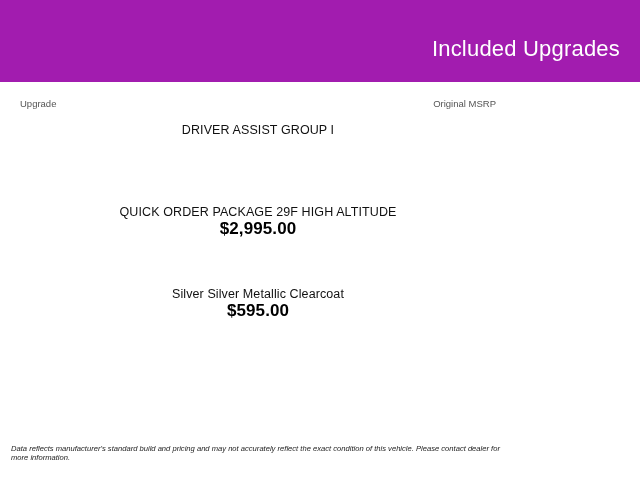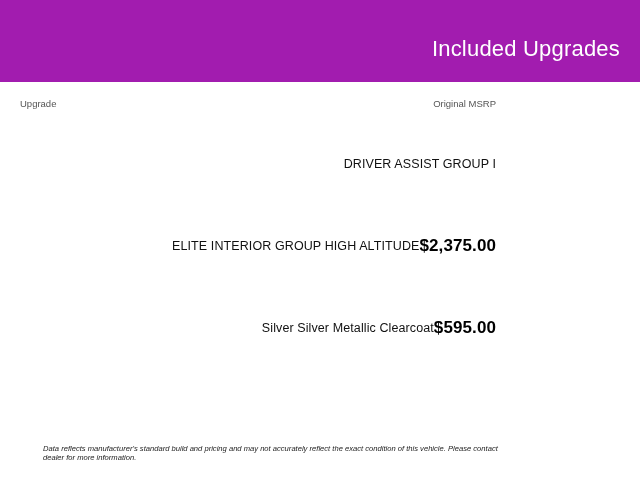--- a/index.html
+++ b/index.html
@@ -54,23 +54,24 @@
   .col-head span {
     font-size: 9.5px;
     color: #555555;
     font-weight: 400;
   }
   .rows {
     margin-top: 14px;
   }
   .row {
     display: flex;
-    justify-content: flex-end;
+    justify-content: flex-start;
     align-items: center;
     height: 82px;
+    flex-direction: column;
   }
   .row-name {
     font-size: 12.5px;
     color: #111111;
     font-weight: 400;
     letter-spacing: 0.1px;
   }
   .row-price {
     font-size: 17px;
     color: #000000;
@@ -80,21 +81,20 @@
   }
   .disclaimer {
     position: absolute;
     left: 11px;
     right: 11px;
     top: 362px;
     font-size: 7.6px;
     font-style: italic;
     color: #222222;
     line-height: 1.2;
-    margin-left: 32px;
   }
 </style>
 </head>
 <body>
 
 <div id="page">
 
   <div class="header-band">
     <div class="header-title">Included Upgrades</div>
   </div>
@@ -105,25 +105,25 @@
       <span>Upgrade</span>
       <span>Original MSRP</span>
     </div>
 
     <div class="rows">
 
       <div class="row">
         <div class="row-name">DRIVER ASSIST GROUP I</div>
       </div>
 
+      <div class="row">
+        <div class="row-name">QUICK ORDER PACKAGE 29F HIGH ALTITUDE</div>
+        <div class="row-price">$2,995.00</div>
+      </div>
 
-      <div class="row">
-        <div class="row-name">ELITE INTERIOR GROUP HIGH ALTITUDE</div>
-        <div class="row-price">$2,375.00</div>
-      </div>
 
       <div class="row">
         <div class="row-name">Silver Silver Metallic Clearcoat</div>
         <div class="row-price">$595.00</div>
       </div>
 
     </div>
 
     <div class="disclaimer">Data reflects manufacturer's standard build and pricing and may not accurately reflect the exact condition of this vehicle. Please contact dealer for more information.</div>
 

